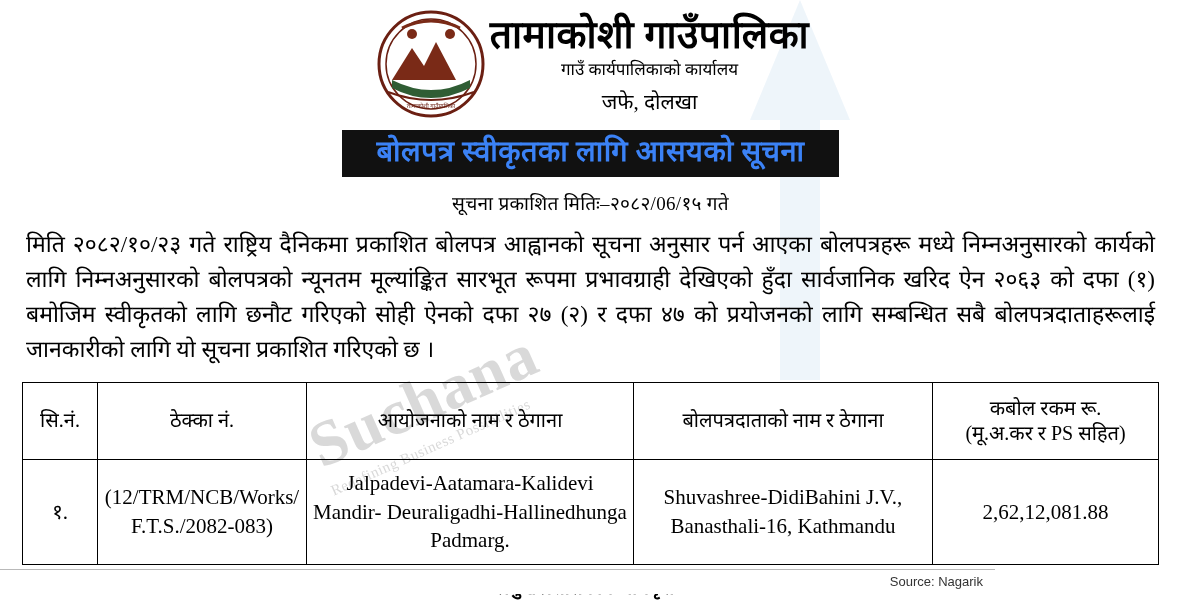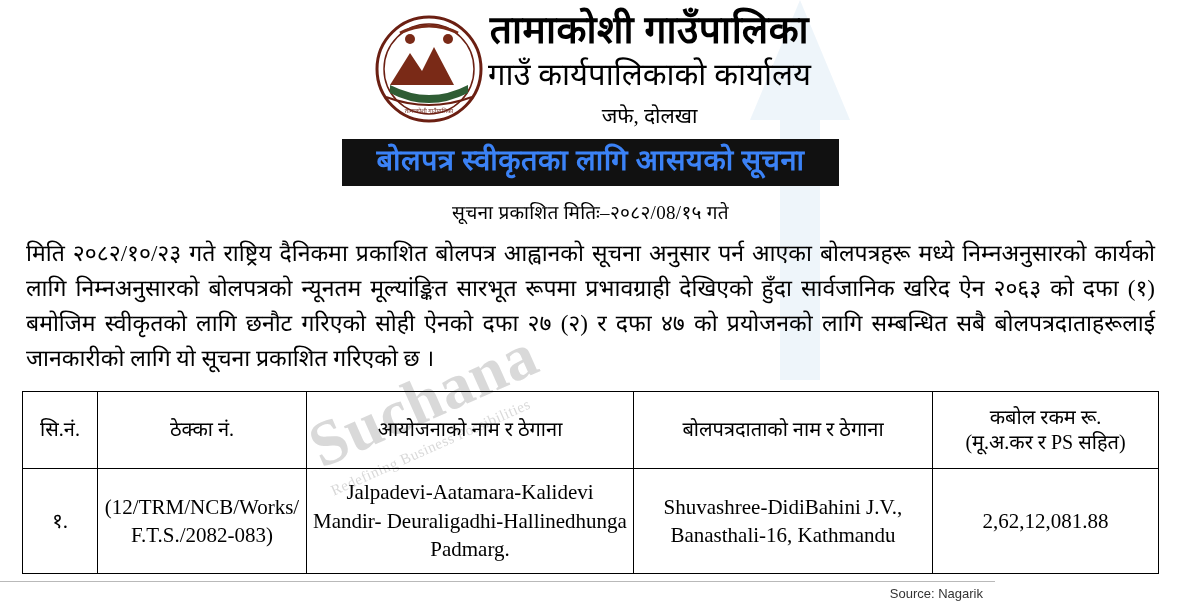--- a/index.html
+++ b/index.html
@@ -74,21 +74,21 @@
   .header-text {
     text-align: center;
   }
   .org-name {
     font-size: 39px;
     font-weight: bold;
     line-height: 1.15;
     letter-spacing: 0.5px;
   }
   .org-office {
-    font-size: 31px;
+    font-size: 17px;
     line-height: 1.3;
     margin-top: 2px;
   }
   .org-place {
     font-size: 21px;
     margin-top: 6px;
   }
 
   
   .title-bar-wrap {
@@ -158,21 +158,21 @@
     text-align: center;
     font-size: 19px;
     font-weight: bold;
     padding-right: 8px;
   }
 
   
   .source-bar {
     position: absolute;
     left: 0;
-    bottom: 0;
+    bottom: 12px;
     width: 995px;
     border-top: 1px solid #b9b9b9;
     box-sizing: border-box;
     text-align: right;
     padding: 4px 12px 5px 0;
     font-family: "Liberation Sans", sans-serif;
     font-size: 13px;
     color: #333333;
     background: #ffffff;
     z-index: 3;
@@ -209,21 +209,21 @@
       <div class="org-name">तामाकोशी गाउँपालिका</div>
       <div class="org-office">गाउँ कार्यपालिकाको कार्यालय</div>
       <div class="org-place">जफे, दोलखा</div>
     </div>
   </div>
 
   <div class="title-bar-wrap">
     <div class="title-bar">बोलपत्र स्वीकृतका लागि आसयको सूचना</div>
   </div>
 
-  <div class="pub-date">सूचना प्रकाशित मितिः–२०८२/08/१५ गते</div>
+  <div class="pub-date">सूचना प्रकाशित मितिः–२०८२/06/१५ गते</div>
 
   <div class="body-para">मिति २०८२/१०/२३ गते राष्ट्रिय दैनिकमा प्रकाशित बोलपत्र आह्वानको सूचना अनुसार पर्न आएका बोलपत्रहरू मध्ये निम्नअनुसारको कार्यको लागि निम्नअनुसारको बोलपत्रको न्यूनतम मूल्यांङ्कित सारभूत रूपमा प्रभावग्राही देखिएको हुँदा सार्वजानिक खरिद ऐन २०६३ को दफा (१) बमोजिम स्वीकृतको लागि छनौट गरिएको सोही ऐनको दफा २७ (२) र दफा ४७ को प्रयोजनको लागि सम्बन्धित सबै बोलपत्रदाताहरूलाई जानकारीको लागि यो सूचना प्रकाशित गरिएको छ ।</div>
 
   <table class="notice-table">
     <thead>
       <tr>
         <th class="col-sn">सि.नं.</th>
         <th class="col-cn">ठेक्का नं.</th>
         <th class="col-proj">आयोजनाको नाम र ठेगाना</th>
         <th class="col-bid">बोलपत्रदाताको नाम र ठेगाना</th>

